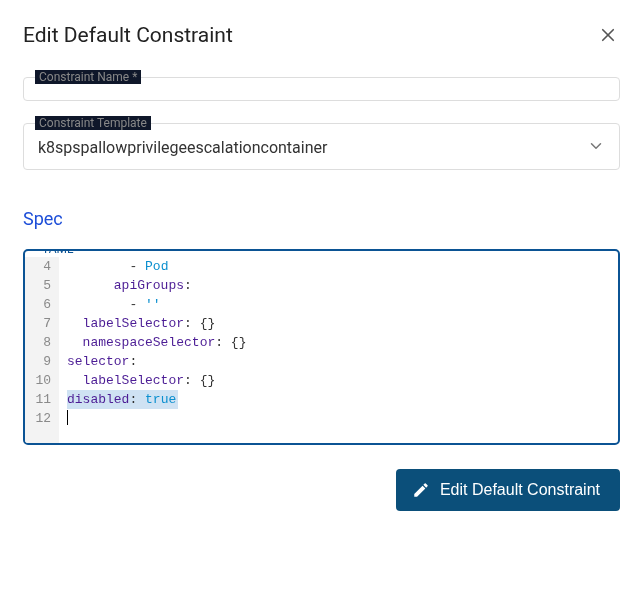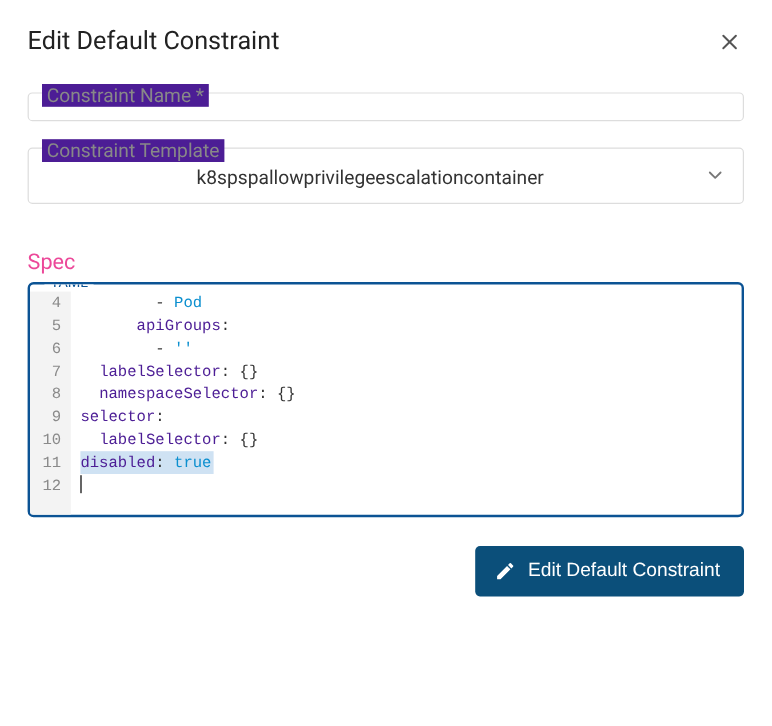--- a/index.html
+++ b/index.html
@@ -40,50 +40,49 @@
     position: relative;
     border: 1px solid #ddd;
     border-radius: 4px;
     margin-bottom: 22px;
     padding: 12px 14px 10px 14px;
   }
   .field-label {
     position: absolute;
     top: -8px;
     left: 11px;
-    background: #4c1d95;
+    background: #0f172a;
     padding: 0 4px;
-    font-size: 16px;
+    font-size: 12px;
     color: #888;
   }
   .field-value {
     font-size: 16px;
     color: #333;
     border: none;
     outline: none;
     width: 100%;
     background: transparent;
     padding: 2px 0;
   }
   .select-field {
     display: flex;
     align-items: center;
     justify-content: space-between;
-    text-align: center;
   }
   .chevron {
     color: #777;
     margin-left: 8px;
   }
   .spec-heading {
     font-size: 18px;
     font-weight: 400;
-    color: #ec4899;
+    color: #1d4ed8;
     margin-top: 38px;
-    margin-bottom: 6px;
+    margin-bottom: 20px;
   }
   .code-box {
     position: relative;
     border: 2px solid #0b5394;
     border-radius: 5px;
     height: 196px;
     overflow: hidden;
   }
   .code-box-label {
     position: absolute;

